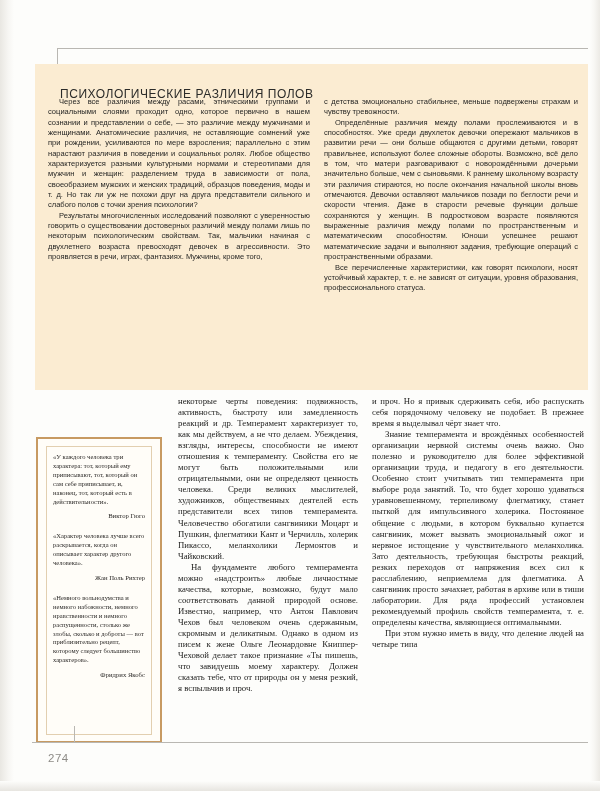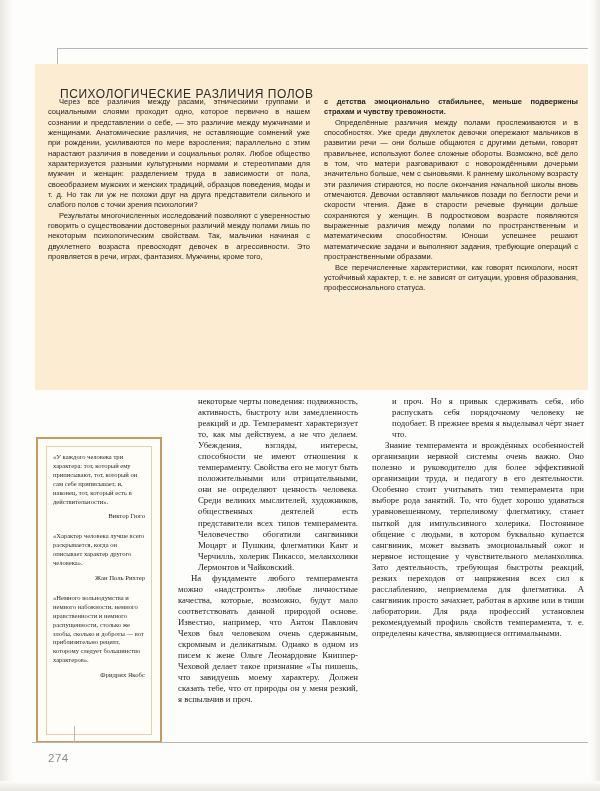--- a/index.html
+++ b/index.html
@@ -59,21 +59,21 @@
     font-family:"Liberation Sans", sans-serif;
     font-size:7.55px;line-height:10.35px;
     color:#262624;
     text-align:justify;
     text-justify:inter-word;
     hyphens:auto;
   }
   #topcol-left{left:13px;width:262px;}
   #topcol-right{left:289px;width:254px;}
   .topcol p{margin:0 0 0 0;text-indent:11px;}
-  .topcol p.noind{text-indent:0;font-weight:bold;}
+  .topcol p.noind{text-indent:0;}
 
   
   #lower{
     position:absolute;left:32px;top:396px;width:556px;height:350px;
   }
 
   
   #quotebox{
     position:absolute;left:4px;top:41px;width:126px;height:306px;
     background:#fffdf8;
@@ -104,21 +104,21 @@
     font-family:"Liberation Serif", serif;
     font-size:8.75px;line-height:11.05px;
     color:#1d1d1c;
     text-align:justify;
     text-justify:inter-word;
     hyphens:auto;
   }
   #bodycol-mid{left:146px;width:180px;}
   #bodycol-right{left:340px;width:212px;}
   .bodycol p{margin:0;text-indent:13px;}
-  .bodycol p.noind{text-indent:0;margin-left:20px;}
+  .bodycol p.noind{text-indent:0;}
 
   
   #folio{
     position:absolute;left:48px;top:752px;
     font-family:Liberation Sans, sans-serif;
     font-size:11.5px;color:#8d8b86;letter-spacing:.5px;
   }
 
   
   .thumb-face{position:absolute;left:14px;top:6px;width:17px;height:18px;border-radius:50%;background:#e8d2b2;}
@@ -179,20 +179,21 @@
     </div>
 
     <div class="bodycol" id="bodycol-mid">
       <p class="noind">некоторые черты поведения: подвижность, активность, быстроту или замедленность реакций и др. Темперамент характеризует то, как мы действуем, а не что делаем. Убеждения, взгляды, интересы, способности не имеют отношения к темпераменту. Свойства его не могут быть положительными или отрицательными, они не определяют ценность человека. Среди великих мыслителей, художников, общественных деятелей есть представители всех типов темперамента. Человечество обогатили сангвиники Моцарт и Пушкин, флегматики Кант и Черчилль, холерик Пикассо, меланхолики Лермонтов и Чайковский.</p>
       <p>На фундаменте любого темперамента можно «надстроить» любые личностные качества, которые, возможно, будут мало соответствовать данной природой основе. Известно, например, что Антон Павлович Чехов был человеком очень сдержанным, скромным и деликатным. Однако в одном из писем к жене Ольге Леонардовне Книппер-Чеховой делает такое признание «Ты пишешь, что завидуешь моему характеру. Должен сказать тебе, что от природы он у меня резкий, я вспыльчив и проч.</p>
     </div>
 
     <div class="bodycol" id="bodycol-right">
       <p class="noind">и проч. Но я привык сдерживать себя, ибо распускать себя порядочному человеку не подобает. В прежнее время я выделывал чёрт знает что.</p>
       <p>Знание темперамента и врождённых особенностей организации нервной системы очень важно. Оно полезно и руководителю для более эффективной организации труда, и педагогу в его деятельности. Особенно стоит учитывать тип темперамента при выборе рода занятий. То, что будет хорошо удаваться уравновешенному, терпеливому флегматику, станет пыткой для импульсивного холерика. Постоянное общение с людьми, в котором буквально купается сангвиник, может вызвать эмоциональный ожог и нервное истощение у чувствительного меланхолика. Зато деятельность, требующая быстроты реакций, резких переходов от напряжения всех сил к расслаблению, неприемлема для флегматика. А сангвиник просто зачахнет, работая в архиве или в тиши лаборатории. Для ряда профессий установлен рекомендуемый профиль свойств темперамента, т. е. определены качества, являющиеся оптимальными.</p>
+      <p>При этом нужно иметь в виду, что деление людей на четыре типа</p>
     </div>
   </div>
 
   <div class="rule-h" style="left:32px;top:742px;width:556px;"></div>
   <div class="rule-v" style="left:74px;top:726px;height:16px;"></div>
 
   <div id="folio">274</div>
 
 </div>
 

